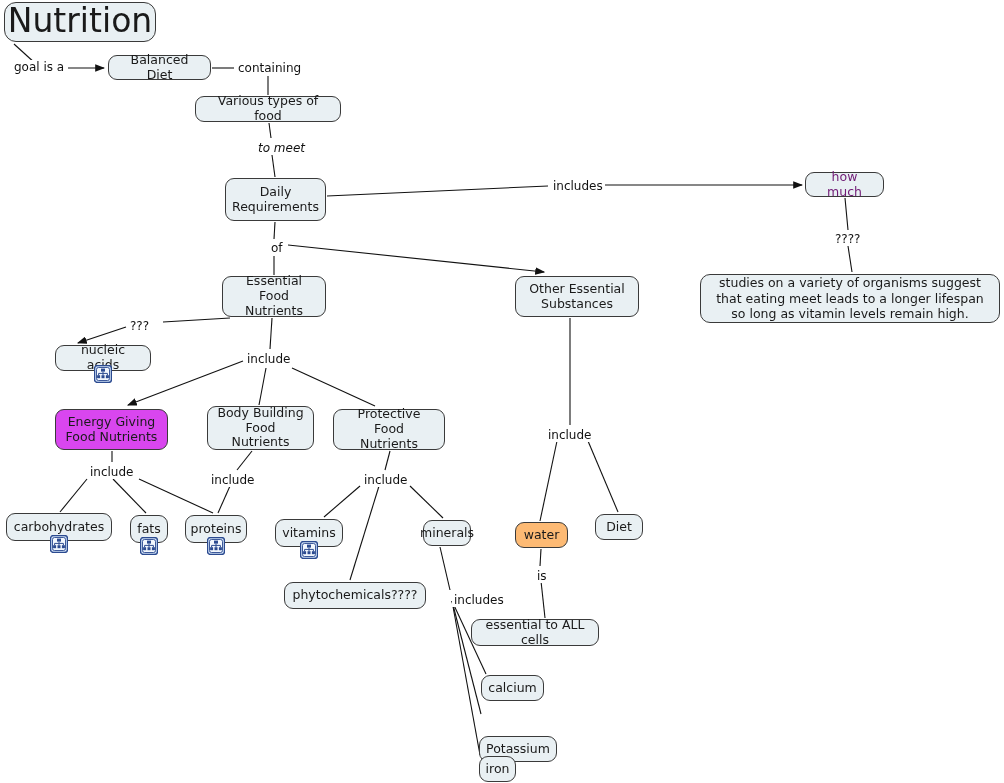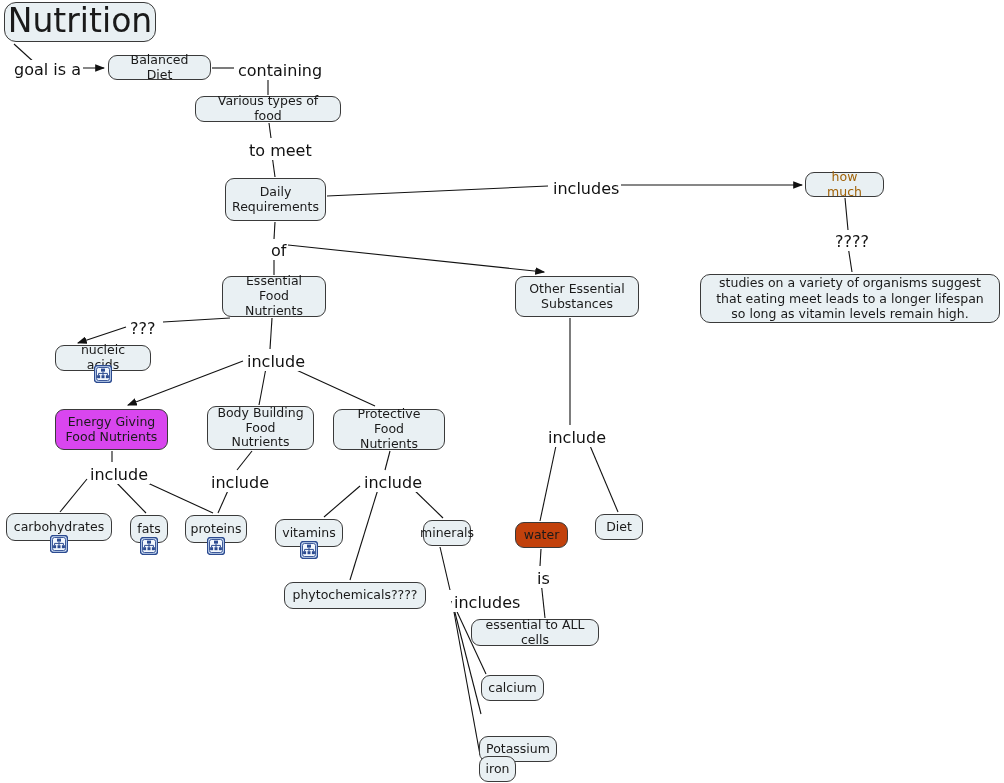--- a/index.html
+++ b/index.html
@@ -50,21 +50,21 @@
     line-height: 1;
     padding: 0 10px 4px 10px;
   }
   .node.note {
     font-size: 12.5px;
     line-height: 1.25;
     border-radius: 10px;
   }
   .edge-label {
     position: absolute;
-    font-size: 16px;
+    font-size: 12px;
     color: #111111;
     background: #ffffff;
     padding: 0 2px;
     white-space: nowrap;
     z-index: 4;
   }
   .submap-icon {
     position: absolute;
     width: 18px;
     height: 18px;
@@ -122,21 +122,21 @@
         <path d="M 452,601 L 481,714" fill="none" stroke="#111111" stroke-width="1.1"></path>
         <path d="M 452,601 L 480,755" fill="none" stroke="#111111" stroke-width="1.1"></path>
       </g>
   </svg>
   <div id="nodes-layer">
       <div class="node title" style="left: 4px; top: 2px; width: 152px; height: 40px; background: rgb(233, 240, 243); border-color: rgb(58, 58, 58); color: rgb(26, 26, 26);"><span>Nutrition</span></div>
       <div class="node" style="left: 108px; top: 55px; width: 103px; height: 25px; background: rgb(233, 240, 243); border-color: rgb(58, 58, 58); color: rgb(26, 26, 26);"><span>Balanced Diet</span></div>
       <div class="node" style="left: 195px; top: 96px; width: 146px; height: 26px; background: rgb(233, 240, 243); border-color: rgb(58, 58, 58); color: rgb(26, 26, 26);"><span>Various types of food</span></div>
       <div class="node" style="left: 225px; top: 178px; width: 101px; height: 43px; background: rgb(233, 240, 243); border-color: rgb(58, 58, 58); color: rgb(26, 26, 26);"><span>Daily
 Requirements</span></div>
-      <div class="node" style="left: 805px; top: 172px; width: 79px; height: 25px; background: rgb(233, 240, 243); border-color: rgb(58, 58, 58); color: #a16207;"><span>how much</span></div>
+      <div class="node" style="left: 805px; top: 172px; width: 79px; height: 25px; background: rgb(233, 240, 243); border-color: rgb(58, 58, 58); color: #701a75;"><span>how much</span></div>
       <div class="node note" style="left: 700px; top: 274px; width: 300px; height: 49px; background: rgb(233, 240, 243); border-color: rgb(58, 58, 58); color: rgb(26, 26, 26);"><span>studies on a variety of organisms suggest that eating meet leads to a longer lifespan so long as vitamin levels remain high.</span></div>
       <div class="node" style="left: 222px; top: 276px; width: 104px; height: 41px; background: rgb(233, 240, 243); border-color: rgb(58, 58, 58); color: rgb(26, 26, 26);"><span>Essential Food
 Nutrients</span></div>
       <div class="node" style="left: 515px; top: 276px; width: 124px; height: 41px; background: rgb(233, 240, 243); border-color: rgb(58, 58, 58); color: rgb(26, 26, 26);"><span>Other Essential
 Substances</span></div>
       <div class="node" style="left: 55px; top: 345px; width: 96px; height: 26px; background: rgb(233, 240, 243); border-color: rgb(58, 58, 58); color: rgb(26, 26, 26);"><span>nucleic acids</span></div>
       <span class="submap-icon" style="left: 94px; top: 365px;">
         <svg width="18" height="18" viewBox="0 0 18 18">
           <rect x="0.5" y="0.5" width="17" height="17" rx="3" fill="#cfe0f5" stroke="#2b4a90" stroke-width="1.4"></rect>
           <rect x="2.5" y="2.5" width="13" height="13" rx="2" fill="#f2f7fd" stroke="#2b4a90" stroke-width="0.9"></rect>
@@ -195,32 +195,32 @@
           <rect x="0.5" y="0.5" width="17" height="17" rx="3" fill="#cfe0f5" stroke="#2b4a90" stroke-width="1.4"></rect>
           <rect x="2.5" y="2.5" width="13" height="13" rx="2" fill="#f2f7fd" stroke="#2b4a90" stroke-width="0.9"></rect>
           <rect x="7" y="3.6" width="4" height="3" fill="#2b4a90"></rect>
           <path d="M9 6.6 L9 8.4 M4.6 8.4 L13.4 8.4 M4.6 8.4 L4.6 10.2 M9 8.4 L9 10.2 M13.4 8.4 L13.4 10.2" stroke="#2b4a90" stroke-width="1" fill="none"></path>
           <rect x="3.1" y="10.2" width="3" height="3" fill="#2b4a90"></rect>
           <rect x="7.5" y="10.2" width="3" height="3" fill="#2b4a90"></rect>
           <rect x="11.9" y="10.2" width="3" height="3" fill="#2b4a90"></rect>
         </svg>
       </span>
       <div class="node" style="left: 423px; top: 520px; width: 48px; height: 26px; background: rgb(233, 240, 243); border-color: rgb(58, 58, 58); color: rgb(26, 26, 26);"><span>minerals</span></div>
-      <div class="node" style="left: 515px; top: 522px; width: 53px; height: 26px; background: #c2410c; border-color: rgb(58, 58, 58); color: rgb(26, 26, 26);"><span>water</span></div>
+      <div class="node" style="left: 515px; top: 522px; width: 53px; height: 26px; background: #fdba74; border-color: rgb(58, 58, 58); color: rgb(26, 26, 26);"><span>water</span></div>
       <div class="node" style="left: 595px; top: 514px; width: 48px; height: 26px; background: rgb(233, 240, 243); border-color: rgb(58, 58, 58); color: rgb(26, 26, 26);"><span>Diet</span></div>
       <div class="node" style="left: 284px; top: 582px; width: 142px; height: 27px; background: rgb(233, 240, 243); border-color: rgb(58, 58, 58); color: rgb(26, 26, 26);"><span>phytochemicals????</span></div>
       <div class="node" style="left: 471px; top: 619px; width: 128px; height: 27px; background: rgb(233, 240, 243); border-color: rgb(58, 58, 58); color: rgb(26, 26, 26);"><span>essential to ALL cells</span></div>
       <div class="node" style="left: 481px; top: 675px; width: 63px; height: 26px; background: rgb(233, 240, 243); border-color: rgb(58, 58, 58); color: rgb(26, 26, 26);"><span>calcium</span></div>
       <div class="node" style="left: 479px; top: 715px; width: 78px; height: 26px; background: rgb(233, 240, 243); border-color: rgb(58, 58, 58); color: rgb(26, 26, 26); margin-top: 21px;"><span>Potassium</span></div>
       <div class="node" style="left: 479px; top: 756px; width: 37px; height: 26px; background: rgb(233, 240, 243); border-color: rgb(58, 58, 58); color: rgb(26, 26, 26);"><span>iron</span></div>
     </div>
   <div id="labels-layer">
       <div class="edge-label" style="left: 12px; top: 60px;">goal is a</div>
       <div class="edge-label" style="left: 236px; top: 61px;">containing</div>
-      <div class="edge-label" style="left: 247px; top: 141px;">to meet</div>
+      <div class="edge-label" style="left: 256px; top: 141px; font-style: italic;">to meet</div>
       <div class="edge-label" style="left: 551px; top: 179px;">includes</div>
       <div class="edge-label" style="left: 833px; top: 232px;">????</div>
       <div class="edge-label" style="left: 269px; top: 241px;">of</div>
       <div class="edge-label" style="left: 128px; top: 319px;">???</div>
       <div class="edge-label" style="left: 245px; top: 352px;">include</div>
       <div class="edge-label" style="left: 546px; top: 428px;">include</div>
       <div class="edge-label" style="left: 88px; top: 465px;">include</div>
       <div class="edge-label" style="left: 209px; top: 473px;">include</div>
       <div class="edge-label" style="left: 362px; top: 473px;">include</div>
       <div class="edge-label" style="left: 452px; top: 593px;">includes</div>

